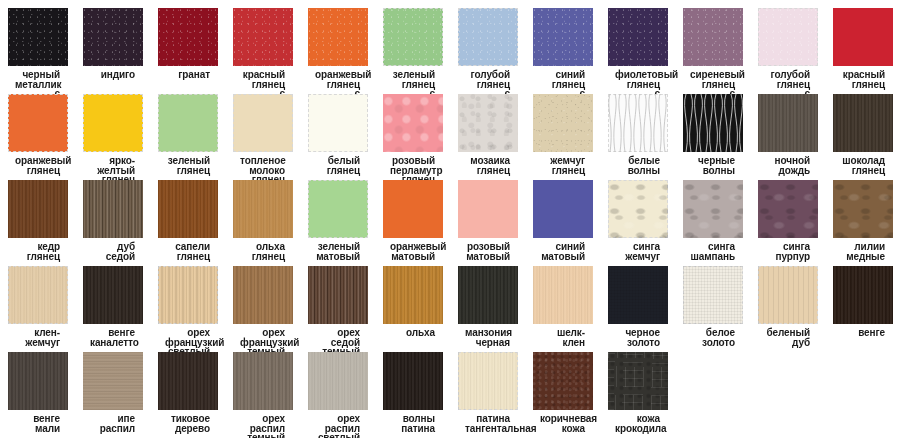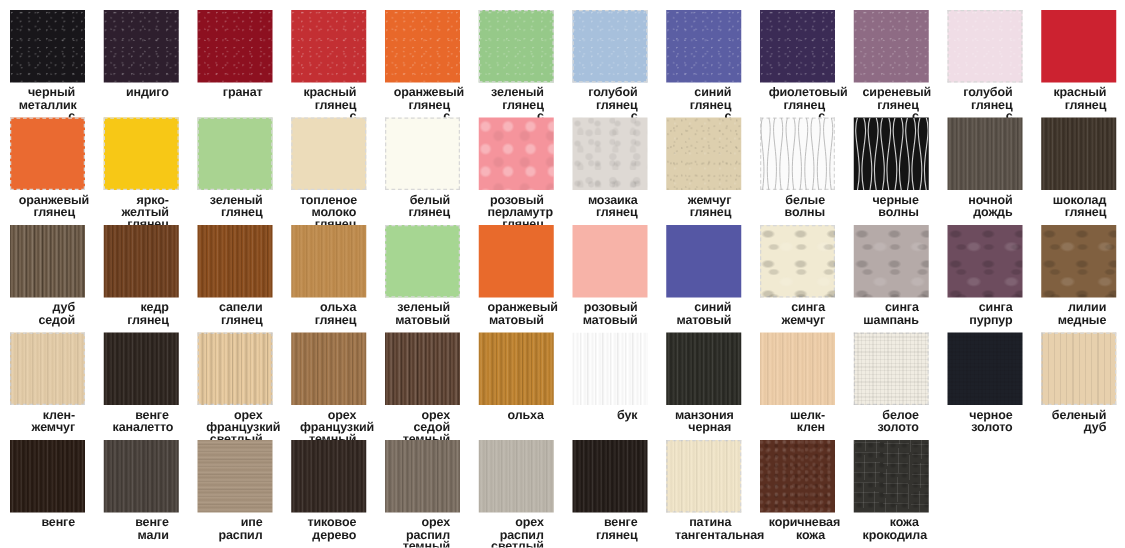--- a/index.html
+++ b/index.html
@@ -310,30 +310,30 @@
       </div>
       <div class="swatch-label">ночной дождь</div>
     </div>
     <div class="swatch-cell">
       <div class="swatch-chip" style="background: rgb(64, 53, 42);">
         <div class="tex tex-vgrain"></div>
       </div>
       <div class="swatch-label">шоколад глянец</div>
     </div>
     <div class="swatch-cell">
+      <div class="swatch-chip" style="background: rgb(112, 64, 31);">
+        <div class="tex tex-vgrain"></div>
+      </div>
+      <div class="swatch-label">кедр глянец</div>
+    </div>
+    <div class="swatch-cell">
       <div class="swatch-chip" style="background: rgb(110, 90, 69);">
         <div class="tex tex-vgrain-strong"></div>
       </div>
       <div class="swatch-label">дуб седой</div>
-    </div>
-    <div class="swatch-cell">
-      <div class="swatch-chip" style="background: rgb(112, 64, 31);">
-        <div class="tex tex-vgrain"></div>
-      </div>
-      <div class="swatch-label">кедр глянец</div>
     </div>
     <div class="swatch-cell">
       <div class="swatch-chip" style="background: rgb(138, 76, 28);">
         <div class="tex tex-vgrain"></div>
       </div>
       <div class="swatch-label">сапели глянец</div>
     </div>
     <div class="swatch-cell">
       <div class="swatch-chip" style="background: rgb(192, 139, 75);">
         <div class="tex tex-vgrain-soft"></div>
@@ -417,50 +417,44 @@
       <div class="swatch-label">орех седой
 темный</div>
     </div>
     <div class="swatch-cell">
       <div class="swatch-chip" style="background: rgb(192, 131, 47);">
         <div class="tex tex-vgrain"></div>
       </div>
       <div class="swatch-label">ольха</div>
     </div>
     <div class="swatch-cell">
-      <div class="swatch-chip">
-        <div class="tex tex-vgrain-soft"></div>
-      </div>
-      <div class="swatch-label">бук</div>
-    </div>
-    <div class="swatch-cell">
       <div class="swatch-chip" style="background: rgb(44, 44, 38);">
         <div class="tex tex-vgrain"></div>
       </div>
       <div class="swatch-label">манзония черная</div>
     </div>
     <div class="swatch-cell">
       <div class="swatch-chip" style="background: rgb(240, 207, 169);">
         <div class="tex tex-vgrain-soft"></div>
       </div>
       <div class="swatch-label">шелк-клен</div>
     </div>
     <div class="swatch-cell">
+      <div class="swatch-chip" style="background: rgb(29, 32, 40);">
+        <div class="tex tex-linen"></div>
+      </div>
+      <div class="swatch-label">черное золото</div>
+    </div>
+    <div class="swatch-cell">
       <div class="swatch-chip bordered" style="background: rgb(240, 236, 226);">
         <div class="tex tex-linen"></div>
       </div>
       <div class="swatch-label">белое золото</div>
     </div>
     <div class="swatch-cell">
-      <div class="swatch-chip" style="background: rgb(29, 32, 40);">
-        <div class="tex tex-linen"></div>
-      </div>
-      <div class="swatch-label">черное золото</div>
-    </div>
-    <div class="swatch-cell">
       <div class="swatch-chip bordered" style="background: rgb(231, 208, 173);">
         <div class="tex tex-plank"></div>
       </div>
       <div class="swatch-label">беленый дуб</div>
     </div>
     <div class="swatch-cell">
       <div class="swatch-chip" style="background: rgb(42, 28, 20);">
         <div class="tex tex-vgrain"></div>
       </div>
       <div class="swatch-label">венге</div>
@@ -494,21 +488,21 @@
       <div class="swatch-chip" style="background: rgb(188, 182, 171);">
         <div class="tex tex-vgrain-soft"></div>
       </div>
       <div class="swatch-label">орех распил
 светлый</div>
     </div>
     <div class="swatch-cell">
       <div class="swatch-chip" style="background: rgb(36, 28, 24);">
         <div class="tex tex-vgrain"></div>
       </div>
-      <div class="swatch-label">венге глянец</div>
+      <div class="swatch-label">волны патина</div>
     </div>
     <div class="swatch-cell">
       <div class="swatch-chip bordered" style="background: rgb(242, 230, 201);">
         <div class="tex tex-vgrain-soft"></div>
       </div>
       <div class="swatch-label">патина
 тангентальная</div>
     </div>
     <div class="swatch-cell">
       <div class="swatch-chip" style="background: rgb(90, 47, 33);">

